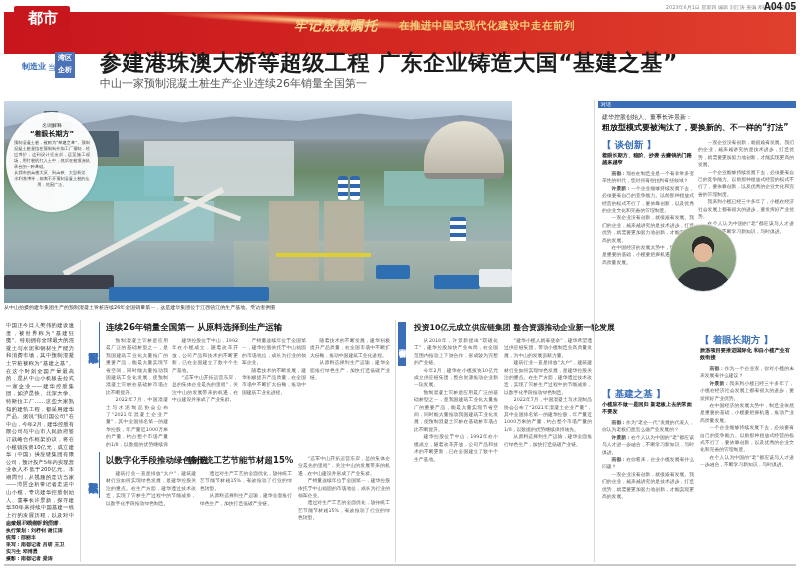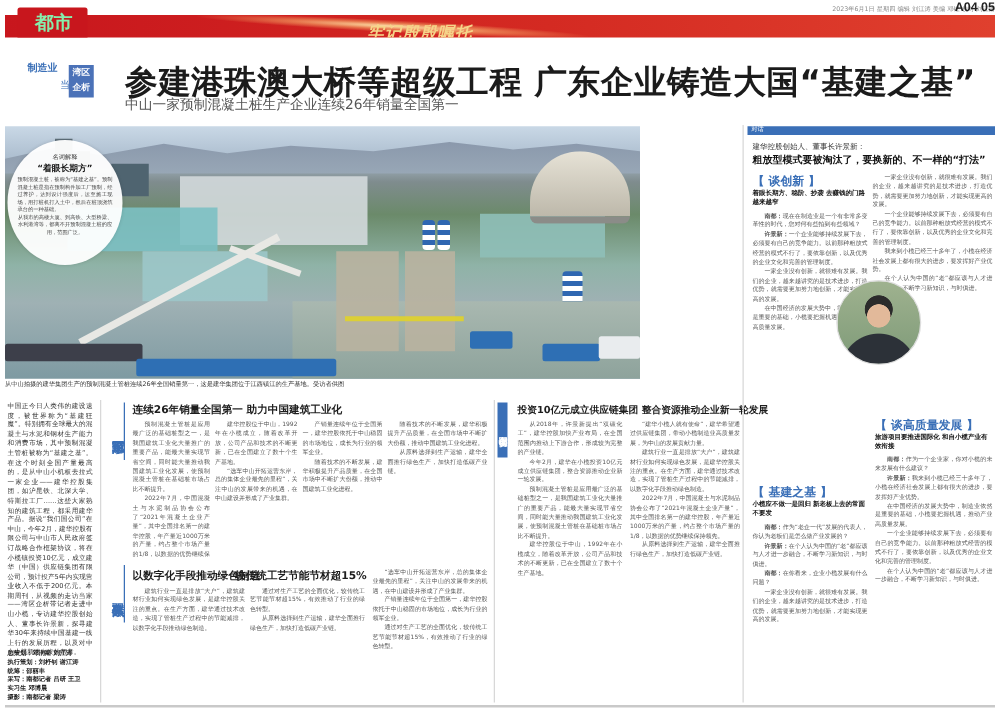--- a/index.html
+++ b/index.html
@@ -1,29 +1,29 @@
 <!DOCTYPE html>
 <html><head>
 <meta charset="utf-8">
 <style>
 *{box-sizing:border-box;margin:0;padding:0}
 html,body{width:800px;height:570px;overflow:hidden;background:#fff}
 body{font-family:"DejaVu Sans","Liberation Sans",sans-serif;color:#222;position:relative}
 .topline{position:absolute;left:560px;top:4px;width:236px;height:8px;font-size:5px;color:#888;text-align:right;white-space:nowrap}
 .page-no{position:absolute;right:4px;top:1px;font-size:10px;font-weight:bold;color:#222;font-family:"Liberation Sans",sans-serif}
-.masthead{position:absolute;left:4px;top:12px;width:792px;height:18px;background:linear-gradient(90deg,#c8161d 0%,#d42a22 55%,#e0402e 100%);overflow:hidden}
+.masthead{position:absolute;left:4px;top:12px;width:792px;height:42px;background:linear-gradient(90deg,#c8161d 0%,#d42a22 55%,#e0402e 100%);overflow:hidden}
 .masthead .swoosh{position:absolute;left:150px;top:4px;width:320px;height:10px;border-radius:50%;background:radial-gradient(ellipse at center,rgba(255,230,170,.95) 0%,rgba(255,200,120,.5) 35%,rgba(255,255,255,0) 70%);transform:rotate(3deg)}
-.section-tab{position:absolute;left:10px;top:5px;width:56px;height:24px;background:#c8161d;color:#86efac;font-size:15px;font-weight:bold;padding:3px 0 0 14px;font-family:Liberation Mono, monospace}
+.section-tab{position:absolute;left:10px;top:5px;width:56px;height:24px;background:#c8161d;color:#ffffff;font-size:15px;font-weight:bold;padding:3px 0 0 14px;font-family:Liberation Mono, monospace}
 .slogan{position:absolute;left:290px;top:5px;color:#f5d58a;font-size:13px;font-style:italic;font-family:"DejaVu Serif",serif;font-weight:bold;letter-spacing:1px}
 .slogan2{position:absolute;left:395px;top:7px;color:#f4cf78;font-size:10.5px;font-weight:bold;letter-spacing:.5px}
 .logo{position:absolute;left:22px;top:50px;width:58px;height:36px}
-.logo .a{position:absolute;left:0;top:0;font-size:8px;font-weight:bold;color:#3a6fb7;line-height:10px}
+.logo .a{position:absolute;left:0;top:12px;font-size:8px;font-weight:bold;color:#3a6fb7;line-height:10px}
 .logo .b{position:absolute;left:26px;top:13px;font-size:8px;font-weight:normal;color:#3a6fb7;line-height:10px}
 .logo .c{position:absolute;left:33px;top:2px;width:20px;height:26px;background:#4b72b8;color:#fff;font-size:7px;line-height:12px;text-align:center;font-weight:bold}
-.headline{position:absolute;left:100px;top:48px;font-size:26px;font-weight:bold;color:#1b1b1b;letter-spacing:.5px;white-space:nowrap;font-family:"DejaVu Sans",sans-serif}
+.headline{position:absolute;left:100px;top:48px;font-size:22px;font-weight:bold;color:#1b1b1b;letter-spacing:.5px;white-space:nowrap;font-family:"DejaVu Sans",sans-serif}
 .subhead{position:absolute;left:100px;top:76px;font-size:11px;color:#555;white-space:nowrap}
 .photo{position:absolute;left:4px;top:101px;width:508px;height:202px;overflow:hidden;background:linear-gradient(180deg,#c9d8e6 0%,#aebfd0 12%,#7f8c8e 22%,#6b8a6a 35%,#8fb3a7 55%,#9fb1b4 70%,#7e9aa2 100%)}
 .photo .mountain{position:absolute;left:0;top:8px;width:100%;height:30px;background:linear-gradient(180deg,#8896aa,#98a7b6);clip-path:polygon(0 60%,8% 30%,15% 50%,25% 20%,35% 45%,45% 25%,58% 40%,70% 15%,80% 35%,90% 20%,100% 40%,100% 100%,0 100%)}
 .photo .plant{position:absolute;background:#5e6f7a}
 .photo .water{position:absolute;left:230px;top:140px;width:278px;height:62px;background:linear-gradient(180deg,#a9b8b0,#8ea39c)}
 .photo .dome{position:absolute;left:420px;top:20px;width:80px;height:58px;border-radius:50% 50% 6px 6px/70% 70% 6px 6px;background:linear-gradient(180deg,#e6e2d6,#bdb8aa);border-bottom:6px solid #8b8c88}
 .photo .yard{position:absolute;background:#d9e6e8;opacity:.9}
 .photo .ship{position:absolute;height:14px;border-radius:2px}
 .photo .bridge{position:absolute;background:#e8e8e4;transform-origin:left center}
 .photo .silo{position:absolute;background:repeating-linear-gradient(180deg,#2f67b1 0 4px,#fff 4px 8px);border-radius:3px}
@@ -53,20 +53,21 @@
 </style>
 </head>
 <body>
 
 <div class="topline"><span>2023年6月1日 星期四 编辑 刘江涛 美编 邓铿 校对 刘江涛</span></div>
 <div class="page-no">A04 05</div>
 
 <div class="masthead">
   <div class="swoosh"></div>
   <div class="slogan">牢记殷殷嘱托</div>
+  <div class="slogan2">在推进中国式现代化建设中走在前列</div>
 </div>
 <div class="section-tab" style="left:14px;top:6px;border-radius:2px 2px 0 0">都市</div>
 
 <div class="logo">
   <div class="a">制造业</div>
   <div class="b">当家</div>
   <div class="c">湾区 企析</div>
 </div>
 
 <h1 class="headline">参建港珠澳大桥等超级工程 广东企业铸造大国“基建之基”</h1>
@@ -111,21 +112,21 @@
 <div class="credits">
   <div>总策划：邓润斯 刘江涛</div>
   <div>执行策划：刘杼钊 谢江涛</div>
   <div>统筹：邵丽丰</div>
   <div>采写：南都记者 吕研 王卫</div>
   <div>实习生 邓博晨</div>
   <div>摄影：南都记者 梁涛</div>
 </div>
 
 <div class="vlabel" style="left:88px;top:322px;height:46px;writing-mode:vertical-rl">隐形冠军</div>
-<div class="sec-title" style="left:106px;top:322px">连续26年销量全国第一 助力中国建筑工业化</div>
+<div class="sec-title" style="left:106px;top:322px">连续26年销量全国第一 从原料选择到生产运输</div>
 <div class="col" style="left:106px;top:337px;width:62px;height:110px">
     <p>预制混凝土管桩是应用最广泛的基础桩型之一，是我国建筑工业化大量推广的重要产品，能最大量实现节省空间，同时能大量推动我国建筑工业化发展，使预制混凝土管桩在基础桩市场占比不断提升。</p>
     <p>2022年7月，中国混凝土与水泥制品协会公布了“2021年混凝土企业产量”，其中全国排名第一的建华控股，年产量近1000万米的产量，约占整个市场产量的1/8，以数据的优势继续保持领先。</p>
   </div>
 <div class="col" style="left:172px;top:337px;width:66px;height:110px">
     <p>建华控股位于中山，1992年在小榄成立，随着改革开放，公司产品和技术的不断更新，已在全国建立了数十个生产基地。</p>
     <p>“选车中山开拓运营东岸，总的集体企业最先的里程”，关注中山的发展带来的机遇，在中山建设并形成了产业集群。</p>
   </div>
 <div class="col" style="left:242px;top:337px;width:64px;height:110px">
     <p>产销量连续年位于全国第一，建华控股依托于中山稳固的市场地位，成长为行业的领军企业。</p>
@@ -193,21 +194,21 @@
 
   <div class="bracket" style="left:4px;top:287px">【 <span>基建之基</span> 】</div>
   <div class="rbold" style="left:4px;top:300px;width:92px">小榄应不做一是回归 新老板上去的常面不要发</div>
   <div class="col" style="left:4px;top:318px;width:92px;height:142px">
     <p><b>南都：</b><span>作为“老企一代”发展的代表人，你认为老板们是怎么做产业发展的？</span></p>
     <p><b>许景新：</b><span>在个人认为中国的“老”都应该与人才进一步融合，不断学习新知识，与时俱进。</span></p>
     <p><b>南都：</b><span>在你看来，企业小榄发展有什么问题？</span></p>
     <p><span>一家企业没有创新，就很难有发展。我们的企业，越来越讲究的是技术进步，打造优势，就需要更加努力地创新，才能实现更高的发展。</span></p>
   </div>
 
-  <div class="bracket" style="left:102px;top:233px">【 <span>谈高质量发展</span> 】</div>
+  <div class="bracket" style="left:102px;top:233px">【 <span>着眼长期方</span> 】</div>
   <div class="rbold" style="left:102px;top:246px;width:92px">旅游项目要推进国际化 和自小榄产业有效衔接</div>
   <div class="col" style="left:102px;top:264px;width:94px;height:196px">
     <p><b>南都：</b><span>作为一个企业家，你对小榄的未来发展有什么建议？</span></p>
     <p><b>许景新：</b><span>我来到小榄已经三十多年了，小榄在经济社会发展上都有很大的进步，要发挥好产业优势。</span></p>
     <p><span>在中国经济的发展大势中，制造业依然是重要的基础，小榄要把握机遇，推动产业高质量发展。</span></p>
     <p><span>一个企业能够持续发展下去，必须要有自己的竞争能力。以前那种粗放式经营的模式不行了，要依靠创新，以及优秀的企业文化和完善的管理制度。</span></p>
     <p><span>在个人认为中国的“老”都应该与人才进一步融合，不断学习新知识，与时俱进。</span></p>
   </div>
 </div>
 

